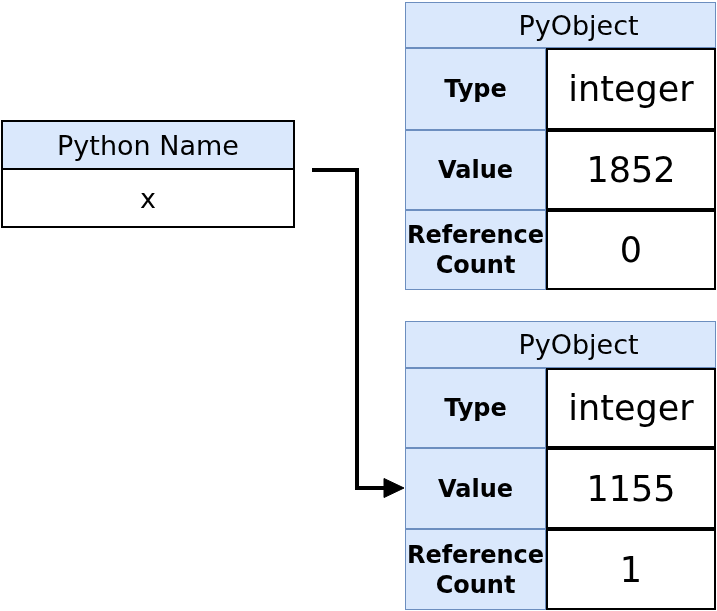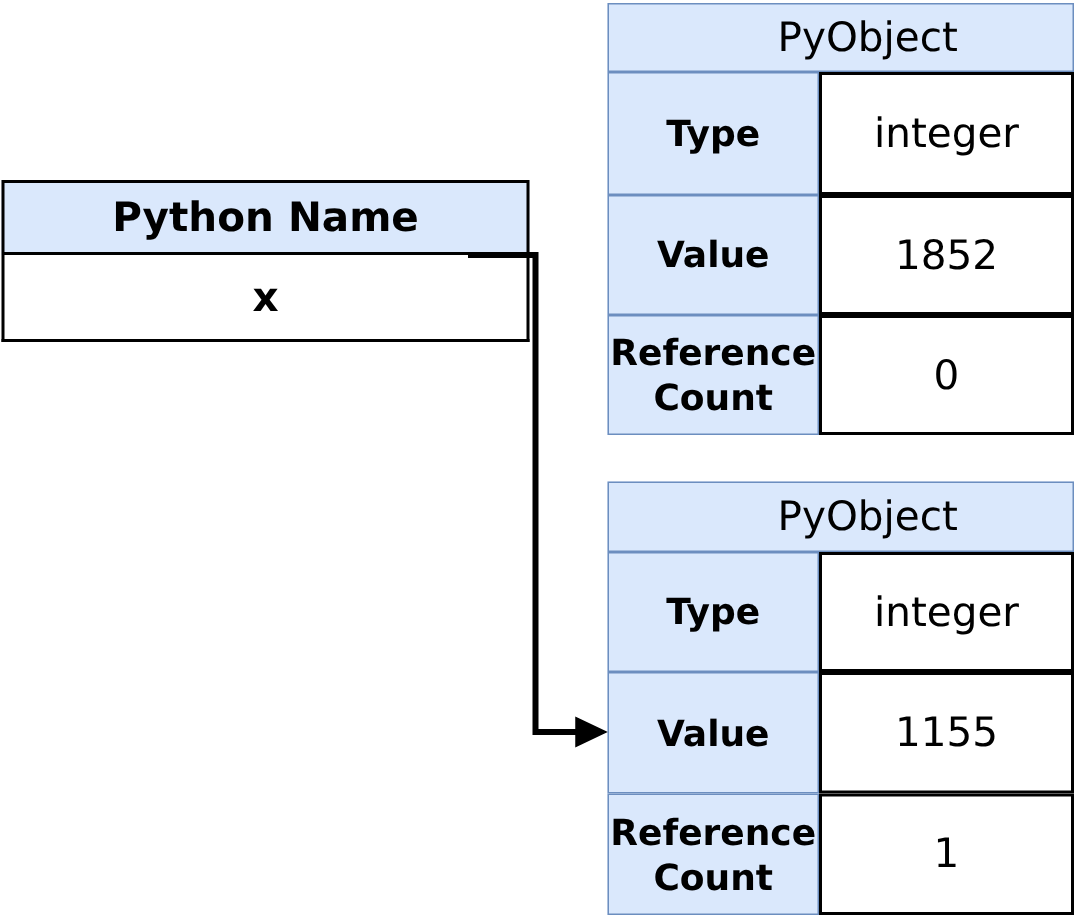--- a/index.html
+++ b/index.html
@@ -13,21 +13,21 @@
   html, body {
     width: 717px; height: 611px;
     background: var(--background);
     font-family: "DejaVu Sans", sans-serif;
     color: var(--text);
     overflow: hidden;
   }
   .canvas { position: relative; width: 717px; height: 611px; }
 
   
-  .namebox { position: absolute; left: 1px; top: 120px; width: 352px; font-weight: bold; }
+  .namebox { position: absolute; left: 1px; top: 120px; width: 294px; }
   .namebox .hdr {
     height: 50px; background: var(--cell-fill);
     border: 2px solid var(--line);
     display: flex; align-items: center; justify-content: center;
     font-size: 27px;
   }
   .namebox .val {
     height: 58px; background: #ffffff;
     border: 2px solid var(--line); border-top: none;
     display: flex; align-items: center; justify-content: center;
@@ -50,21 +50,21 @@
     background: var(--cell-fill);
     border: 1px solid var(--cell-stroke);
     padding-left: 36px;
   }
   .cell.white {
     background: #ffffff;
     border: 2px solid var(--line);
   }
   .cell.title { grid-column: 1 / 3; font-size: 27px; }
   .cell.label { font-weight: bold; font-size: 24px; line-height: 1.25; padding: 0 2px; }
-  .cell.value { font-size: 27px; }
+  .cell.value { font-size: 35px; }
 
   
   svg.arrow-layer {
     position: absolute; left: 0; top: 0;
     width: 717px; height: 611px;
     pointer-events: none;
   }
 </style>
 </head>
 <body>

